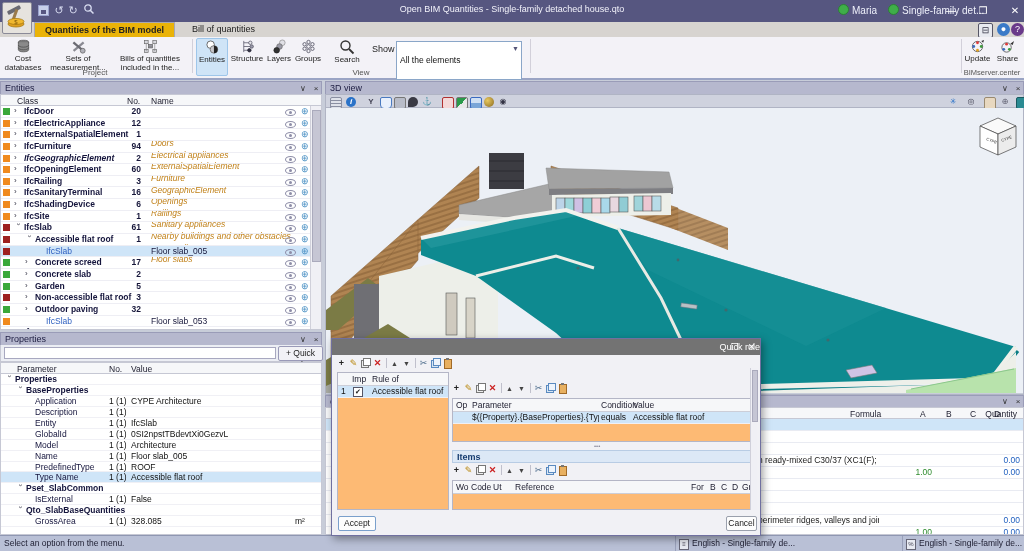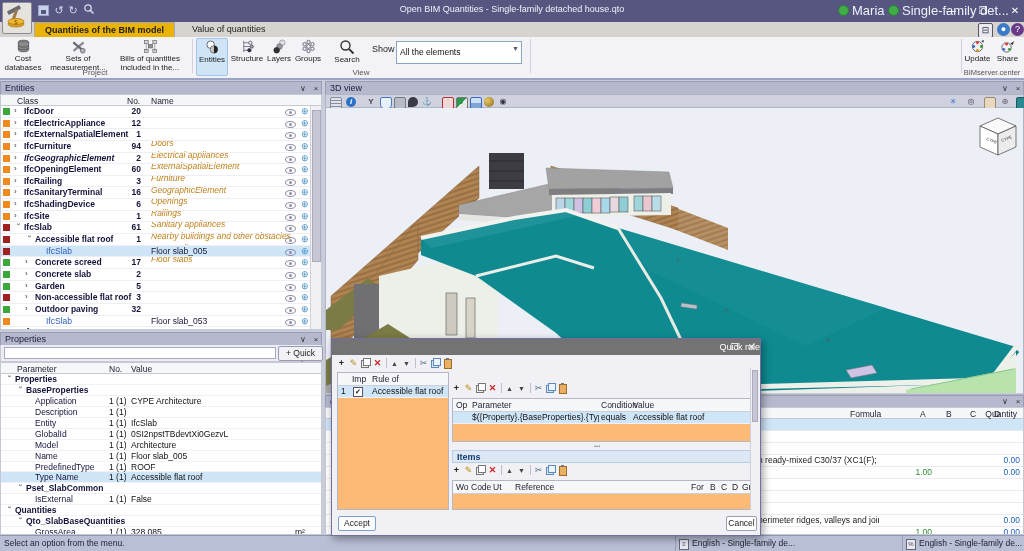--- a/index.html
+++ b/index.html
@@ -6,39 +6,39 @@
   #app{position:relative;width:1024px;height:551px;overflow:hidden;background:#c8cdd9;
        font-family:"Liberation Sans",sans-serif;font-size:8.5px;color:#16163a;
        -webkit-font-smoothing:antialiased;}
   .r{position:absolute;}
   
   .titlebar{left:0;top:0;width:1024px;height:22px;background:#565680;color:#fff;}
   .title-text{left:0;top:4px;width:1024px;text-align:center;font-size:9px;color:#f2f2fa;}
   .qa-ico{top:3px;width:14px;height:14px;color:#d8dcf0;font-size:11px;line-height:14px;text-align:center;cursor:default;}
   .floppy{width:9px;height:9px;background:#c8d0ea;border:1px solid #9aa2cc;position:absolute;left:2px;top:2px;}
   .floppy:after{content:"";position:absolute;left:2px;top:4px;width:5px;height:4px;background:#565680;}
-  .userchip{top:3px;height:16px;color:#eef0fa;font-size:13px;line-height:16px;}
+  .userchip{top:3px;height:16px;color:#eef0fa;font-size:10px;line-height:16px;}
   .uc-ico{display:inline-block;width:9px;height:9px;border-radius:50%;background:#3fae49;border:1px solid #2c8035;vertical-align:-1px;margin-right:3px;}
   .winbtn{top:0;width:30px;height:22px;color:#fff;text-align:center;line-height:22px;font-size:10px;}
   
   .applogo{left:2px;top:2px;width:28px;height:30px;background:#e6e3de;border:1px solid #8a8a98;border-radius:2px;z-index:30;}
   
   .tabstrip{left:0;top:22px;width:1024px;height:15px;background:#d7d4d0;border-bottom:1px solid #bdbab6;}
   .tab{position:absolute;top:0;height:15px;line-height:15px;padding:0 10px;font-size:9px;color:#222;}
   .tab.active{background:#eab308;border:1px solid #a8a8b4;border-bottom:none;font-weight:bold;}
   .tabico{position:absolute;top:1px;width:13px;height:13px;border-radius:2px;font-size:9px;line-height:13px;text-align:center;}
   
   .ribbon{left:0;top:37px;width:1024px;height:41px;background:#f3f2f7;border-bottom:2px solid #9aa4c4;}
   .rbtn{position:absolute;top:1px;height:36px;text-align:center;color:#222;font-size:8px;line-height:8.5px;}
   .rbtn .ric{display:block;margin:1px auto 1px auto;}
   .rbtn.sel{background:#cfe4f7;border:1px solid #9ec6ea;border-radius:2px;}
   .rgl{position:absolute;top:31px;font-size:8px;color:#555;text-align:center;}
   .rsep{position:absolute;top:2px;width:1px;height:34px;background:#d2d0da;}
   .show-label{position:absolute;font-size:9px;color:#222;}
-  .dropdown{position:absolute;background:#fff;border:1px solid #8aa6c8;font-size:8.5px;line-height:13px;padding:4px 3px;color:#111;}
+  .dropdown{position:absolute;background:#fff;border:1px solid #8aa6c8;font-size:8.5px;line-height:13px;padding:12px 3px;color:#111;}
   .dropdown .dd-arrow{position:absolute;right:2px;top:0;color:#557;font-size:7px;}
   
   .phead{background:#b6b8ce;color:#1c1c40;font-size:9px;line-height:13px;padding-left:4px;border:1px solid #9a9cb8;border-bottom:none;box-sizing:border-box;}
   .pctl{position:absolute;top:0;width:12px;height:13px;text-align:center;line-height:13px;font-size:8px;color:#333;}
   .colhead{background:#f6f7f9;border:1px solid #c6c8d4;box-sizing:border-box;font-size:8.5px;color:#223;}
   .colhead span{position:absolute;top:1px;}
   .panelbody{background:#fff;border:1px solid #c6c8d4;border-top:none;box-sizing:border-box;overflow:hidden;}
   .trow{position:relative;height:10.65px;border-bottom:1px solid #eeeef4;white-space:nowrap;}
   .trow.sel{background:#cfe5f8;}
   .sq{position:absolute;left:2px;top:2px;width:7px;height:7px;}
@@ -135,21 +135,21 @@
       <rect x="4" y="5" width="14" height="4" rx="1" fill="#6a6a72" transform="rotate(-28 11 7)"></rect>
       <rect x="10" y="6" width="3" height="14" fill="#9a7a4a" transform="rotate(20 11 13)"></rect>
       <ellipse cx="13" cy="21" rx="8" ry="3" fill="#e0a020" stroke="#a87a10" stroke-width="0.8"></ellipse>
       <ellipse cx="13" cy="18.5" rx="8" ry="3" fill="#f0b830" stroke="#a87a10" stroke-width="0.8"></ellipse>
       <text x="13" y="21" font-size="6" text-anchor="middle" fill="#7a5408" font-family="Liberation Sans,sans-serif">$</text>
     </svg>
   </div>
 
   <div class="r tabstrip">
     <div class="tab active" style="left:34px;">Quantities of the BIM model</div>
-    <div class="tab" style="left:182px;">Value of quantities</div>
+    <div class="tab" style="left:182px;">Bill of quantities</div>
     <div class="tabico" style="left:978px;border:1px solid #556;color:#334;background:#e8eaf0;">⊟</div>
     <div class="tabico" style="left:997px;background:#3a7ac8;color:#fff;border-radius:50%;">●</div>
     <div class="tabico" style="left:1011px;background:#6a3a8a;color:#fff;border-radius:50%;">?</div>
   </div>
 
   <div class="r ribbon">
     <div class="rbtn" style="left:1px;width:44px;">
       <svg class="ric" width="15" height="15" viewBox="0 0 16 16">
           <ellipse cx="8" cy="3.5" rx="5.5" ry="2.2" fill="#777" stroke="#444" stroke-width="0.7"></ellipse>
           <path d="M2.5 3.5v8c0 1.2 2.5 2.2 5.5 2.2s5.5-1 5.5-2.2v-8" fill="#8a8a8a" stroke="#444" stroke-width="0.7"></path>
@@ -519,24 +519,20 @@
           <span class="pval">Accessible flat roof</span>
         </div>
         <div class="prow">
           <span class="chev open" style="left: 15px;">›</span>
           <span class="pname grp" style="left: 25px;">Pset_SlabCommon</span>
         </div>
         <div class="prow">
           <span class="pname" style="left: 34px;">IsExternal</span>
           <span class="pno">1 (1)</span>
           <span class="pval">False</span>
-        </div>
-        <div class="prow">
-          <span class="chev open" style="left: 4px;">›</span>
-          <span class="pname grp" style="left: 14px;">Quantities</span>
         </div>
         <div class="prow">
           <span class="chev open" style="left: 15px;">›</span>
           <span class="pname grp" style="left: 25px;">Qto_SlabBaseQuantities</span>
         </div>
         <div class="prow">
           <span class="pname" style="left: 34px;">GrossArea</span>
           <span class="pno">1 (1)</span>
           <span class="pval">328.085</span>
           <span class="punit">m²</span>

